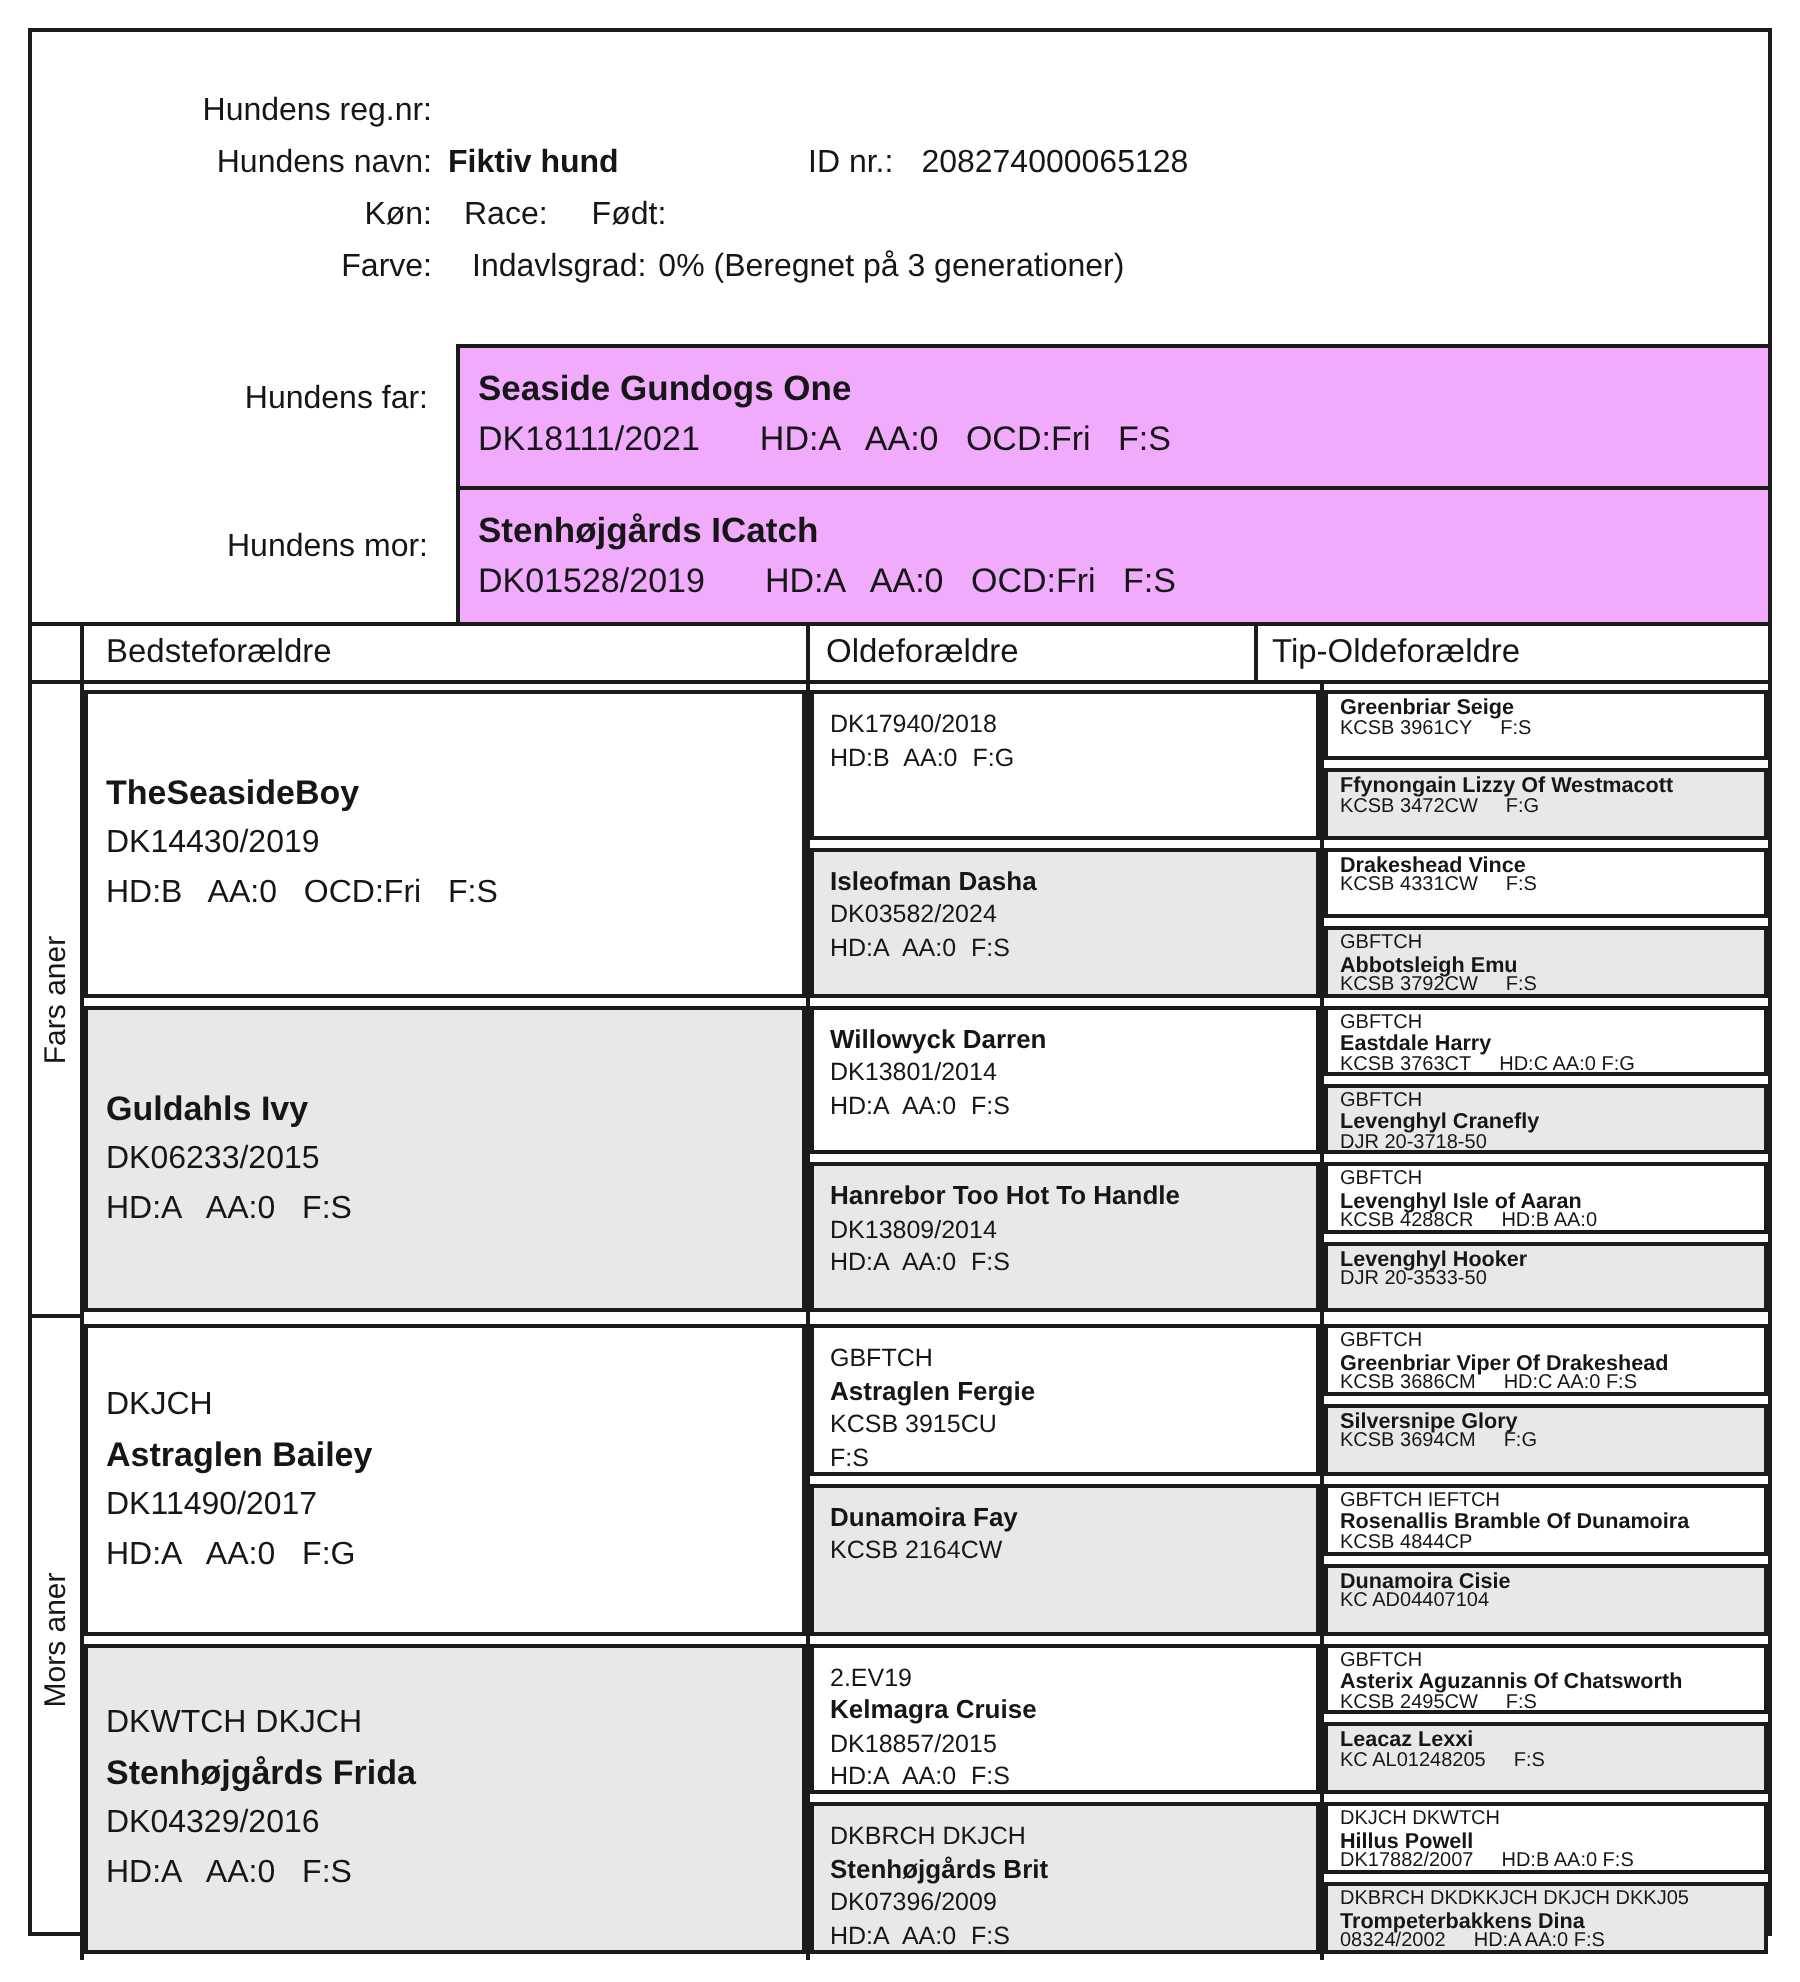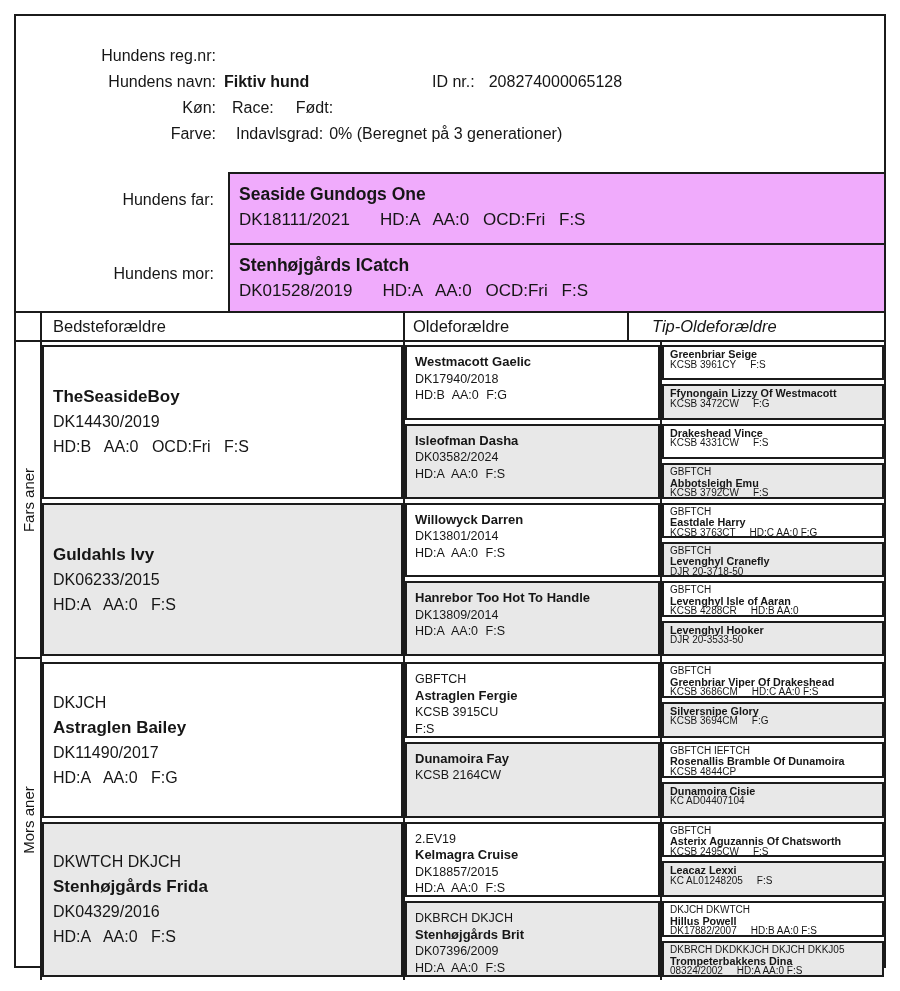--- a/index.html
+++ b/index.html
@@ -17,21 +17,21 @@
     position:absolute;left:14px;top:14px;width:872px;height:954px;
     border:2.5px solid var(--b);box-sizing:border-box;background:#fff;
   }
 
   
   .info{position:absolute;left:0;top:27px;width:100%;font-size:16px;}
   .irow{display:flex;align-items:center;height:26px;position:relative;}
   .ilbl{width:200px;text-align:right;flex:none;}
   .ival{margin-left:8px;}
   .bold{font-weight:bold;}
-  .idgrp{position:absolute;left:416px;top:0;height:26px;display:flex;align-items:center;text-align:right;}
+  .idgrp{position:absolute;left:388px;top:0;height:26px;display:flex;align-items:center;text-align:right;}
   .idgrp .idval{margin-left:14px;}
   .gap16{margin-left:16px;}
   .gap22{margin-left:22px;}
   .gap20{margin-left:20px;}
   .gap6{margin-left:6px;}
 
   
   .parent-label{position:absolute;width:198px;text-align:right;font-size:16px;}
   .lab-far{top:175px;left:0;}
   .lab-mor{top:249px;left:0;}
@@ -50,21 +50,21 @@
   .ped{
     position:absolute;left:0;top:295px;right:0;bottom:0;
     border-top:2px solid var(--b);
     display:flex;flex-direction:column;box-sizing:border-box;
   }
   .ped-header{display:flex;height:27px;flex:none;border-bottom:2px solid var(--b);font-size:16.5px;}
   .ped-header>div{display:flex;align-items:center;box-sizing:border-box;}
   .h-narrow{width:26px;border-right:2px solid var(--b);}
   .h-bedste{width:363px;border-right:2px solid var(--b);padding-left:11px;}
   .h-olde{width:224px;border-right:2px solid var(--b);padding-left:8px;}
-  .h-tip{flex:1;padding-left:23px;font-style:italic;}
+  .h-tip{flex:1;padding-left:7px;}
 
   .sec{display:flex;box-sizing:border-box;}
   .sec-fars{height:317px;flex:none;}
   .sec-mors{flex:1;}
   .rot-cell{width:26px;flex:none;border-right:2px solid var(--b);position:relative;box-sizing:border-box;}
   .sec-fars .rot-cell{border-bottom:2px solid var(--b);}
   .rot-cell span{
     position:absolute;left:50%;top:50%;
     transform:translate(-50%,-50%) rotate(-90deg);
     font-size:15px;white-space:nowrap;
@@ -162,21 +162,20 @@
         <div class="dogbox g">
 
           <div class="dname">Guldahls Ivy</div>
           <div class="regline">DK06233/2015</div>
           <div class="resline">HD:A AA:0 F:S</div>
         </div>
       </div>
       <div class="col col-olde">
         <div class="dogbox">
 
-          <div class="dname">Westmacott Gaelic</div>
           <div class="regline">DK17940/2018</div>
           <div class="resline">HD:B AA:0 F:G</div>
         </div>
         <div class="dogbox g">
 
           <div class="dname">Isleofman Dasha</div>
           <div class="regline">DK03582/2024</div>
           <div class="resline">HD:A AA:0 F:S</div>
         </div>
         <div class="dogbox">

